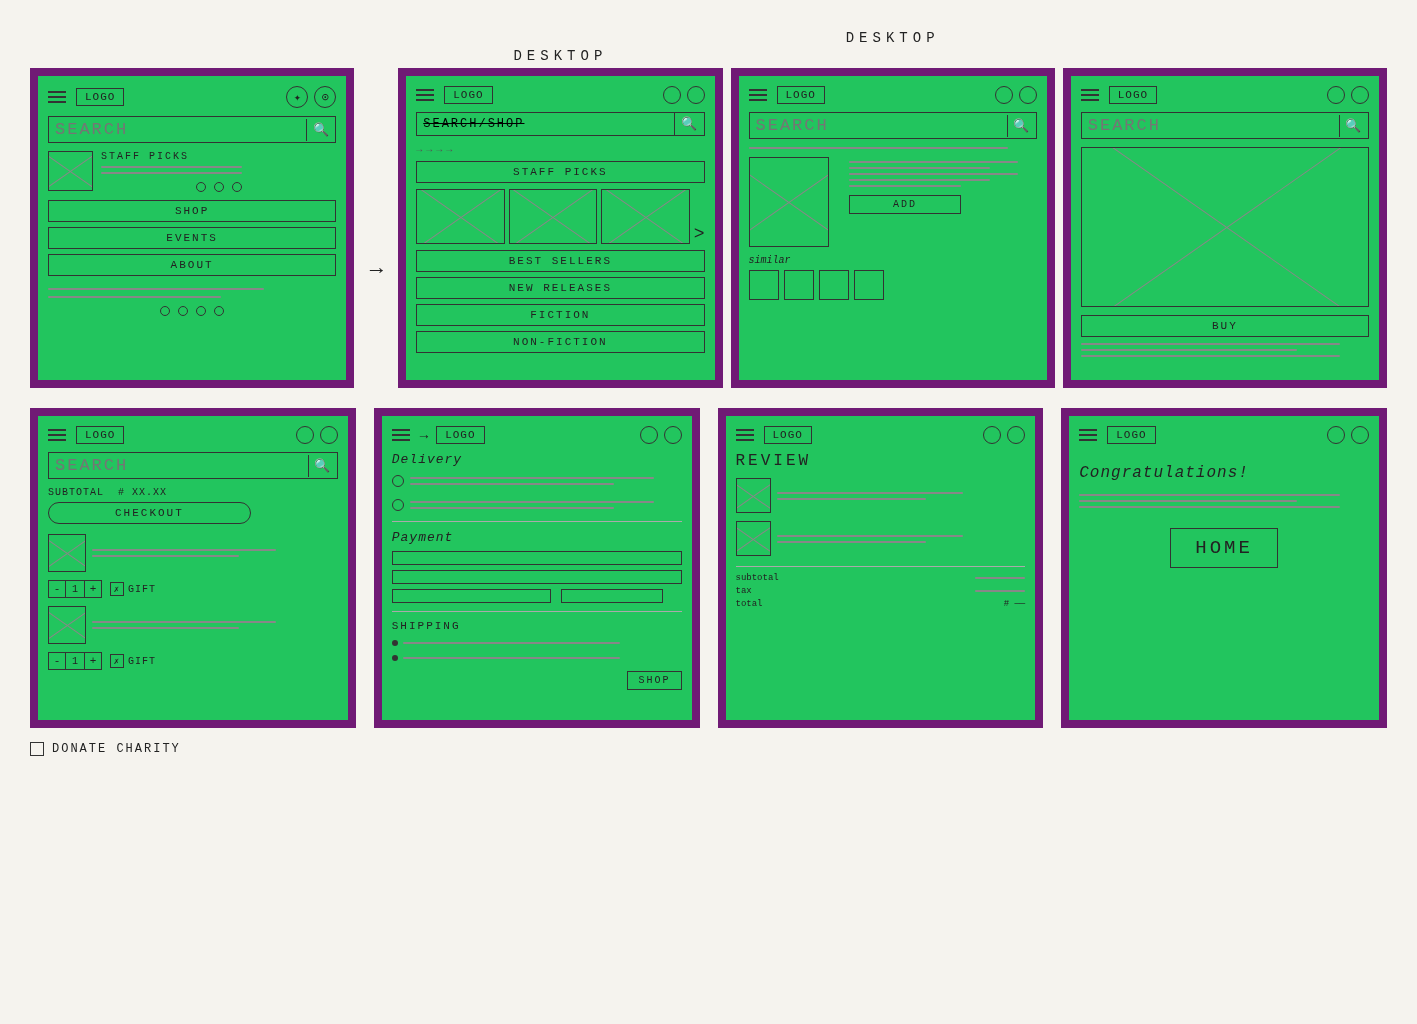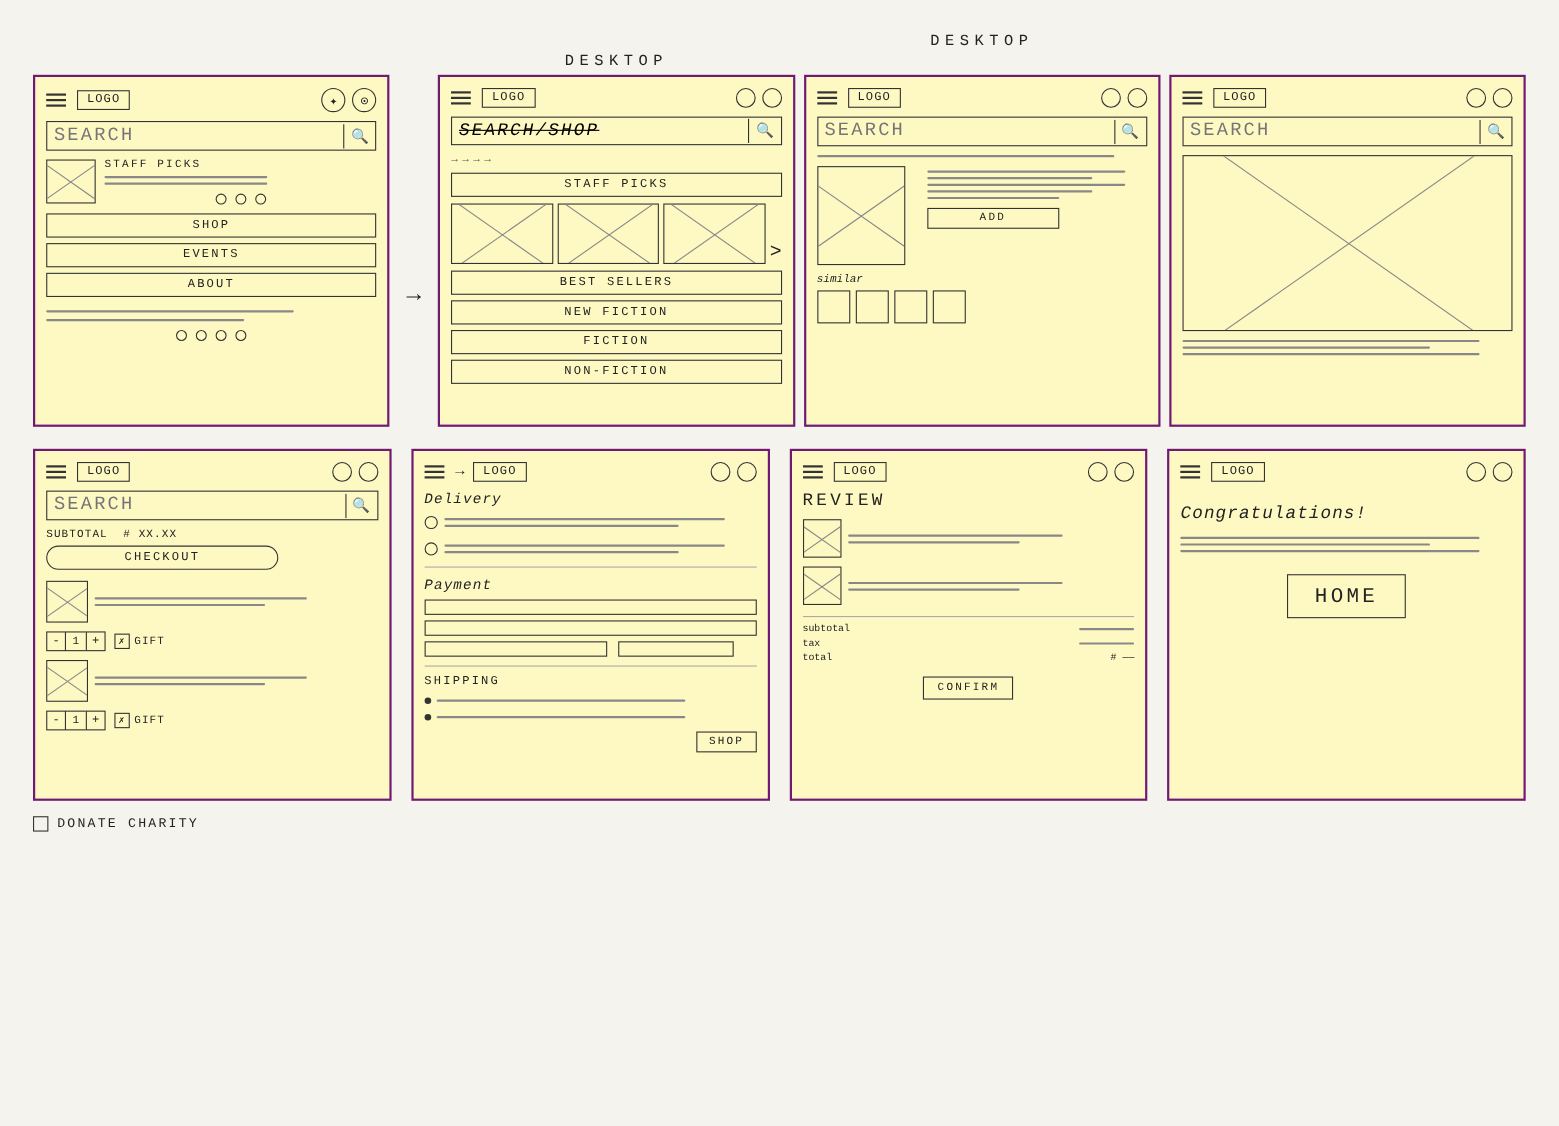--- a/index.html
+++ b/index.html
@@ -4,22 +4,22 @@
   <style>
     * { box-sizing: border-box; margin: 0; padding: 0; }
     body {
       background: #f5f3ee;
       font-family: 'Courier New', Courier, monospace;
       padding: 30px;
       color: #222;
     }
 
     .wireframe {
-      border: 2px solid #701a75;
-      background: #fef9c3;
+      border: 8px solid #701a75;
+      background: #22c55e;
       padding: 10px;
       min-height: 320px;
       position: relative;
       font-family: 'Courier New', monospace;
     }
 
     
     .wf-header {
       display: flex;
       align-items: center;
@@ -514,42 +514,42 @@
           <span></span>
           <span></span>
       </div>
       <div class="wf-logo">LOGO</div>
       <div class="wf-spacer"></div>
       <div class="wf-circle"></div>
       <div class="wf-circle"></div>
     </div>
 
     <div class="wf-search">
-      <input type="text" value="SEARCH/SHOP" readonly="" style="font-size: 16px; text-decoration: line-through; font-style: italic;">
+      <input type="text" value="SEARCH/SHOP" readonly="" style="font-size: 12px; text-decoration: line-through;">
       <div class="wf-search-icon">🔍</div>
     </div>
 
     <div class="wf-breadcrumb">
       <span>→</span>
         <span>→</span>
         <span>→</span>
         <span>→</span>
     </div>
 
     <div class="wf-staff-picks">STAFF PICKS</div>
 
     <div class="wf-book-row">
       <div class="wf-book" style="height:55px;"></div>
       <div class="wf-book" style="height:55px;"></div>
       <div class="wf-book" style="height:55px;"></div>
       <div class="wf-chevron">&gt;</div>
     </div>
 
     <div class="wf-btn">BEST SELLERS</div>
-    <div class="wf-btn">NEW FICTION</div>
+    <div class="wf-btn">NEW RELEASES</div>
     <div class="wf-btn">FICTION</div>
     <div class="wf-btn">NON-FICTION</div>
   </div>
 
   <div class="wireframe">
 
     <div class="wf-header">
       <div class="wf-hamburger">
         <span></span>
           <span></span>
@@ -607,20 +607,21 @@
       <div class="wf-circle"></div>
     </div>
 
     <div class="wf-search">
       <input type="text" readonly="" placeholder="SEARCH" style="">
       <div class="wf-search-icon">🔍</div>
     </div>
 
     <div class="wf-large-img"></div>
 
+    <div class="wf-btn">BUY</div>
 
     <div class="wf-line long" style="margin-top:6px;"></div>
     <div class="wf-line medium" style="margin-top:4px;"></div>
     <div class="wf-line long" style="margin-top:4px;"></div>
   </div>
 
 </div>
 
 <div class="bottom-frames">
 
@@ -782,23 +783,20 @@
       <div class="wf-summary-row">
         <span>tax</span>
         <div class="wf-line" style="width:50px;"></div>
       </div>
       <div class="wf-summary-row">
         <span>total</span>
         <span style="font-size:9px;"># ——</span>
       </div>
     </div>
 
-    <div style="display:flex; justify-content:center; margin-top:12px;">
-      <div style="border:1.5px solid #333; padding:4px 12px; font-size:10px; letter-spacing:2px;">CONFIRM</div>
-    </div>
   </div>
 
   <div class="wireframe">
 
     <div class="wf-header">
       <div class="wf-hamburger">
         <span></span>
           <span></span>
           <span></span>
       </div>

